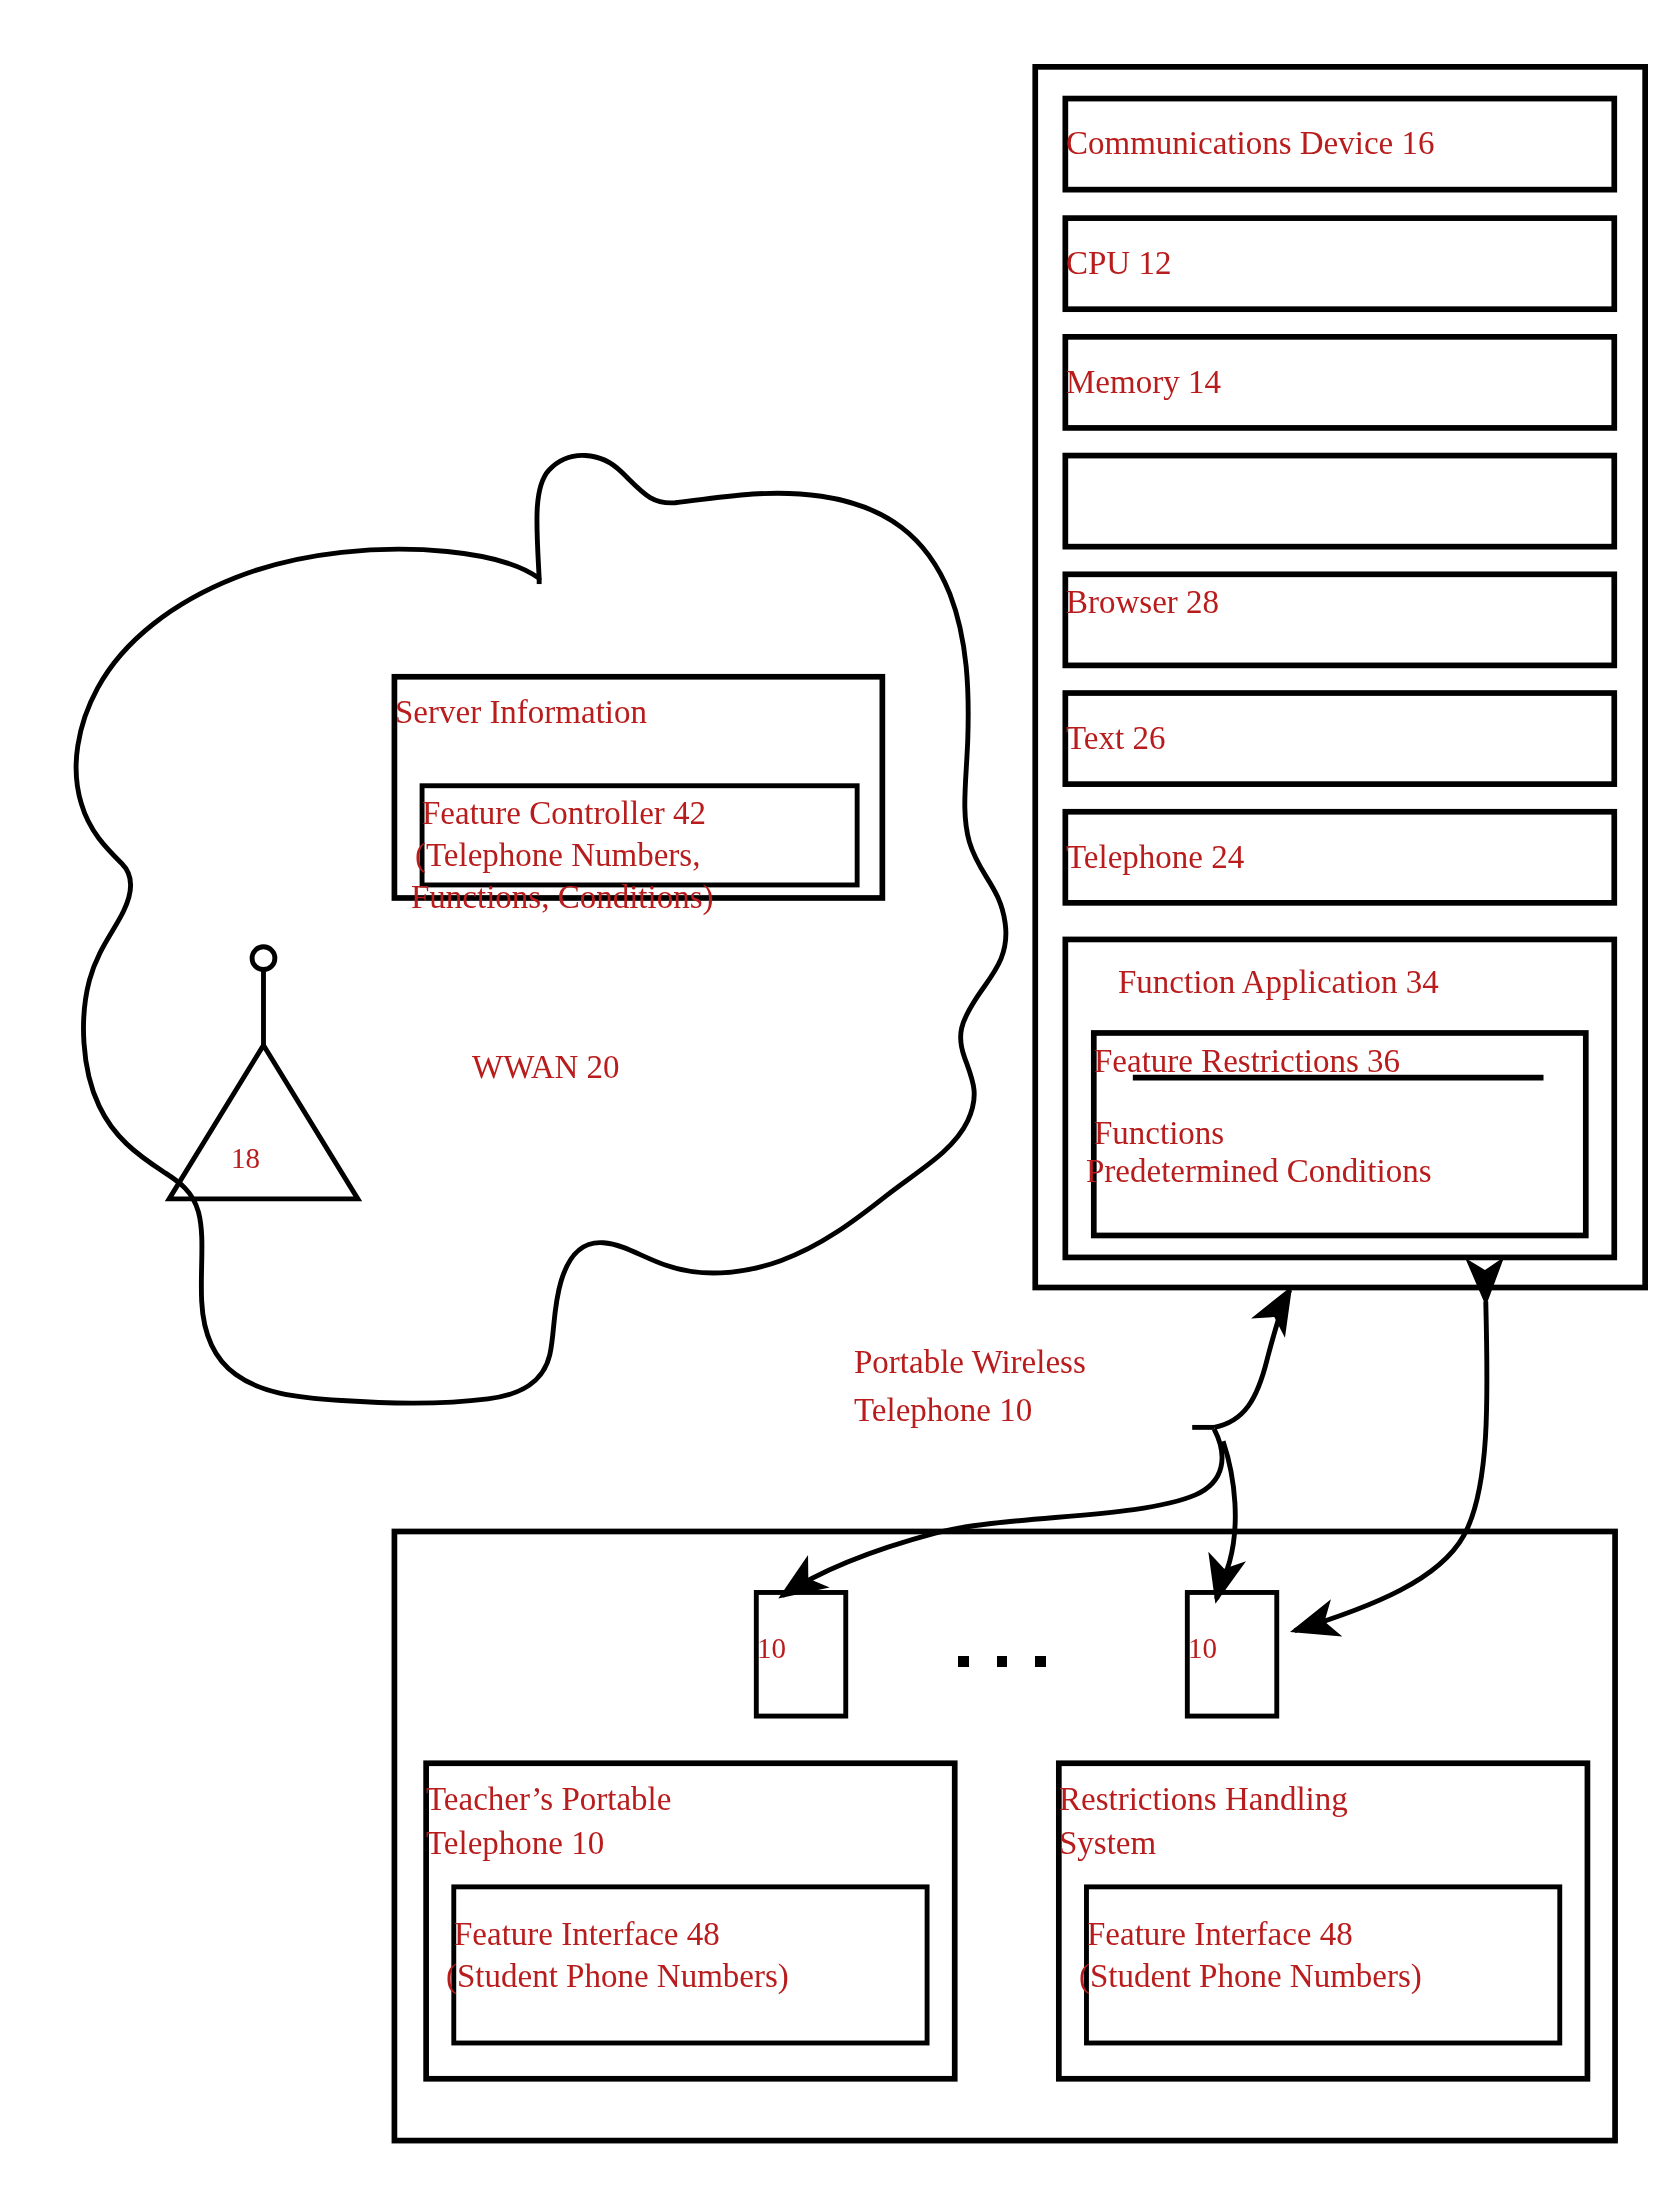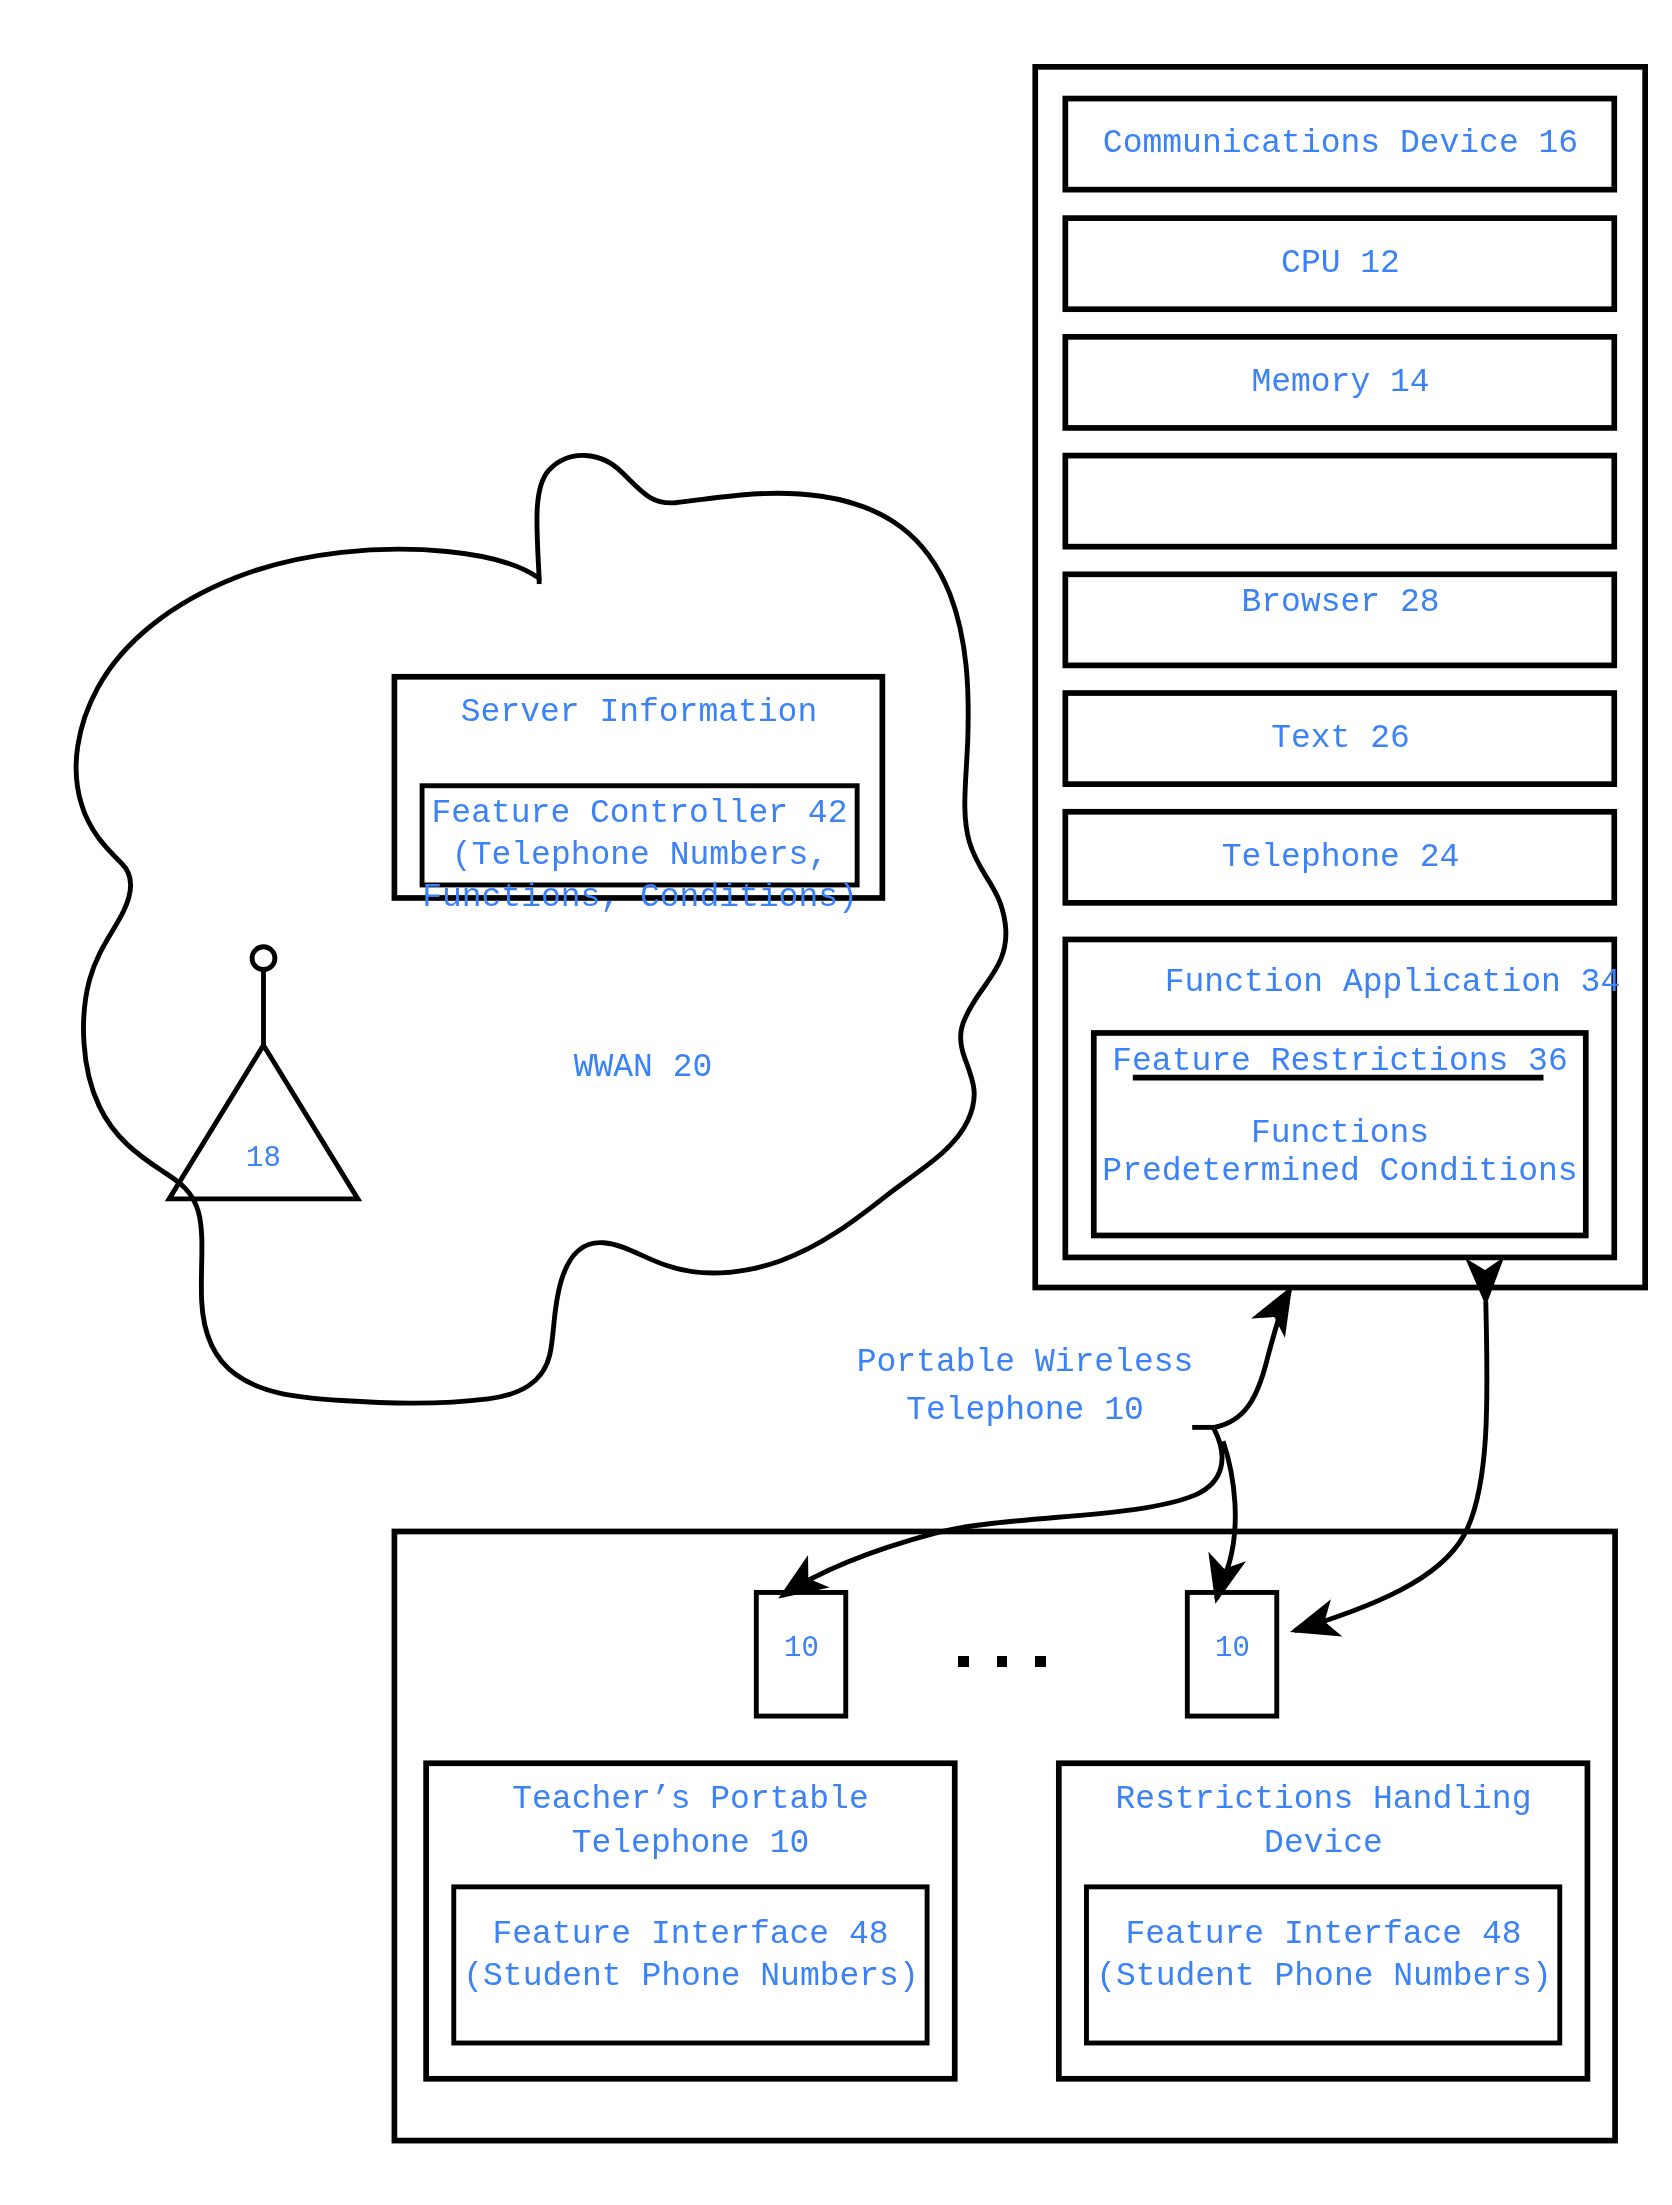--- a/index.html
+++ b/index.html
@@ -20,25 +20,25 @@
   }
   #vector-layer {
     position: absolute;
     left: 0;
     top: 0;
     width: 1672px;
     height: 2205px;
   }
   .txt {
     position: absolute;
-    text-align: center;
+    text-align: left;
     line-height: 1.14;
-    color: #3b82f6;
+    color: #b91c1c;
     white-space: pre-line;
-    font-family: Liberation Mono, monospace;
+    font-family: Liberation Serif, serif;
   }
   .box-label {
     font-size: 33px;
   }
   .small-num {
     font-size: 29px;
   }
   .dots {
     position: absolute;
     display: flex;
@@ -188,18 +188,18 @@
     <span class="dot"></span>
     <span class="dot"></span>
   </div>
 
   <div class="txt box-label" style="left:426px; top:1781px; width:529px;">Teacher’s Portable</div>
   <div class="txt box-label" style="left:426px; top:1825px; width:529px;">Telephone 10</div>
   <div class="txt box-label" style="left:454px; top:1916px; width:473px;">Feature Interface 48</div>
   <div class="txt box-label" style="left:446px; top:1958px; width:490px;">(Student Phone Numbers)</div>
 
   <div class="txt box-label" style="left:1059px; top:1781px; width:529px;">Restrictions Handling</div>
-  <div class="txt box-label" style="left:1059px; top:1825px; width:529px;">Device</div>
+  <div class="txt box-label" style="left:1059px; top:1825px; width:529px;">System</div>
   <div class="txt box-label" style="left:1087px; top:1916px; width:473px;">Feature Interface 48</div>
   <div class="txt box-label" style="left:1079px; top:1958px; width:490px;">(Student Phone Numbers)</div>
 
 </div>
 
 
 </body></html>

